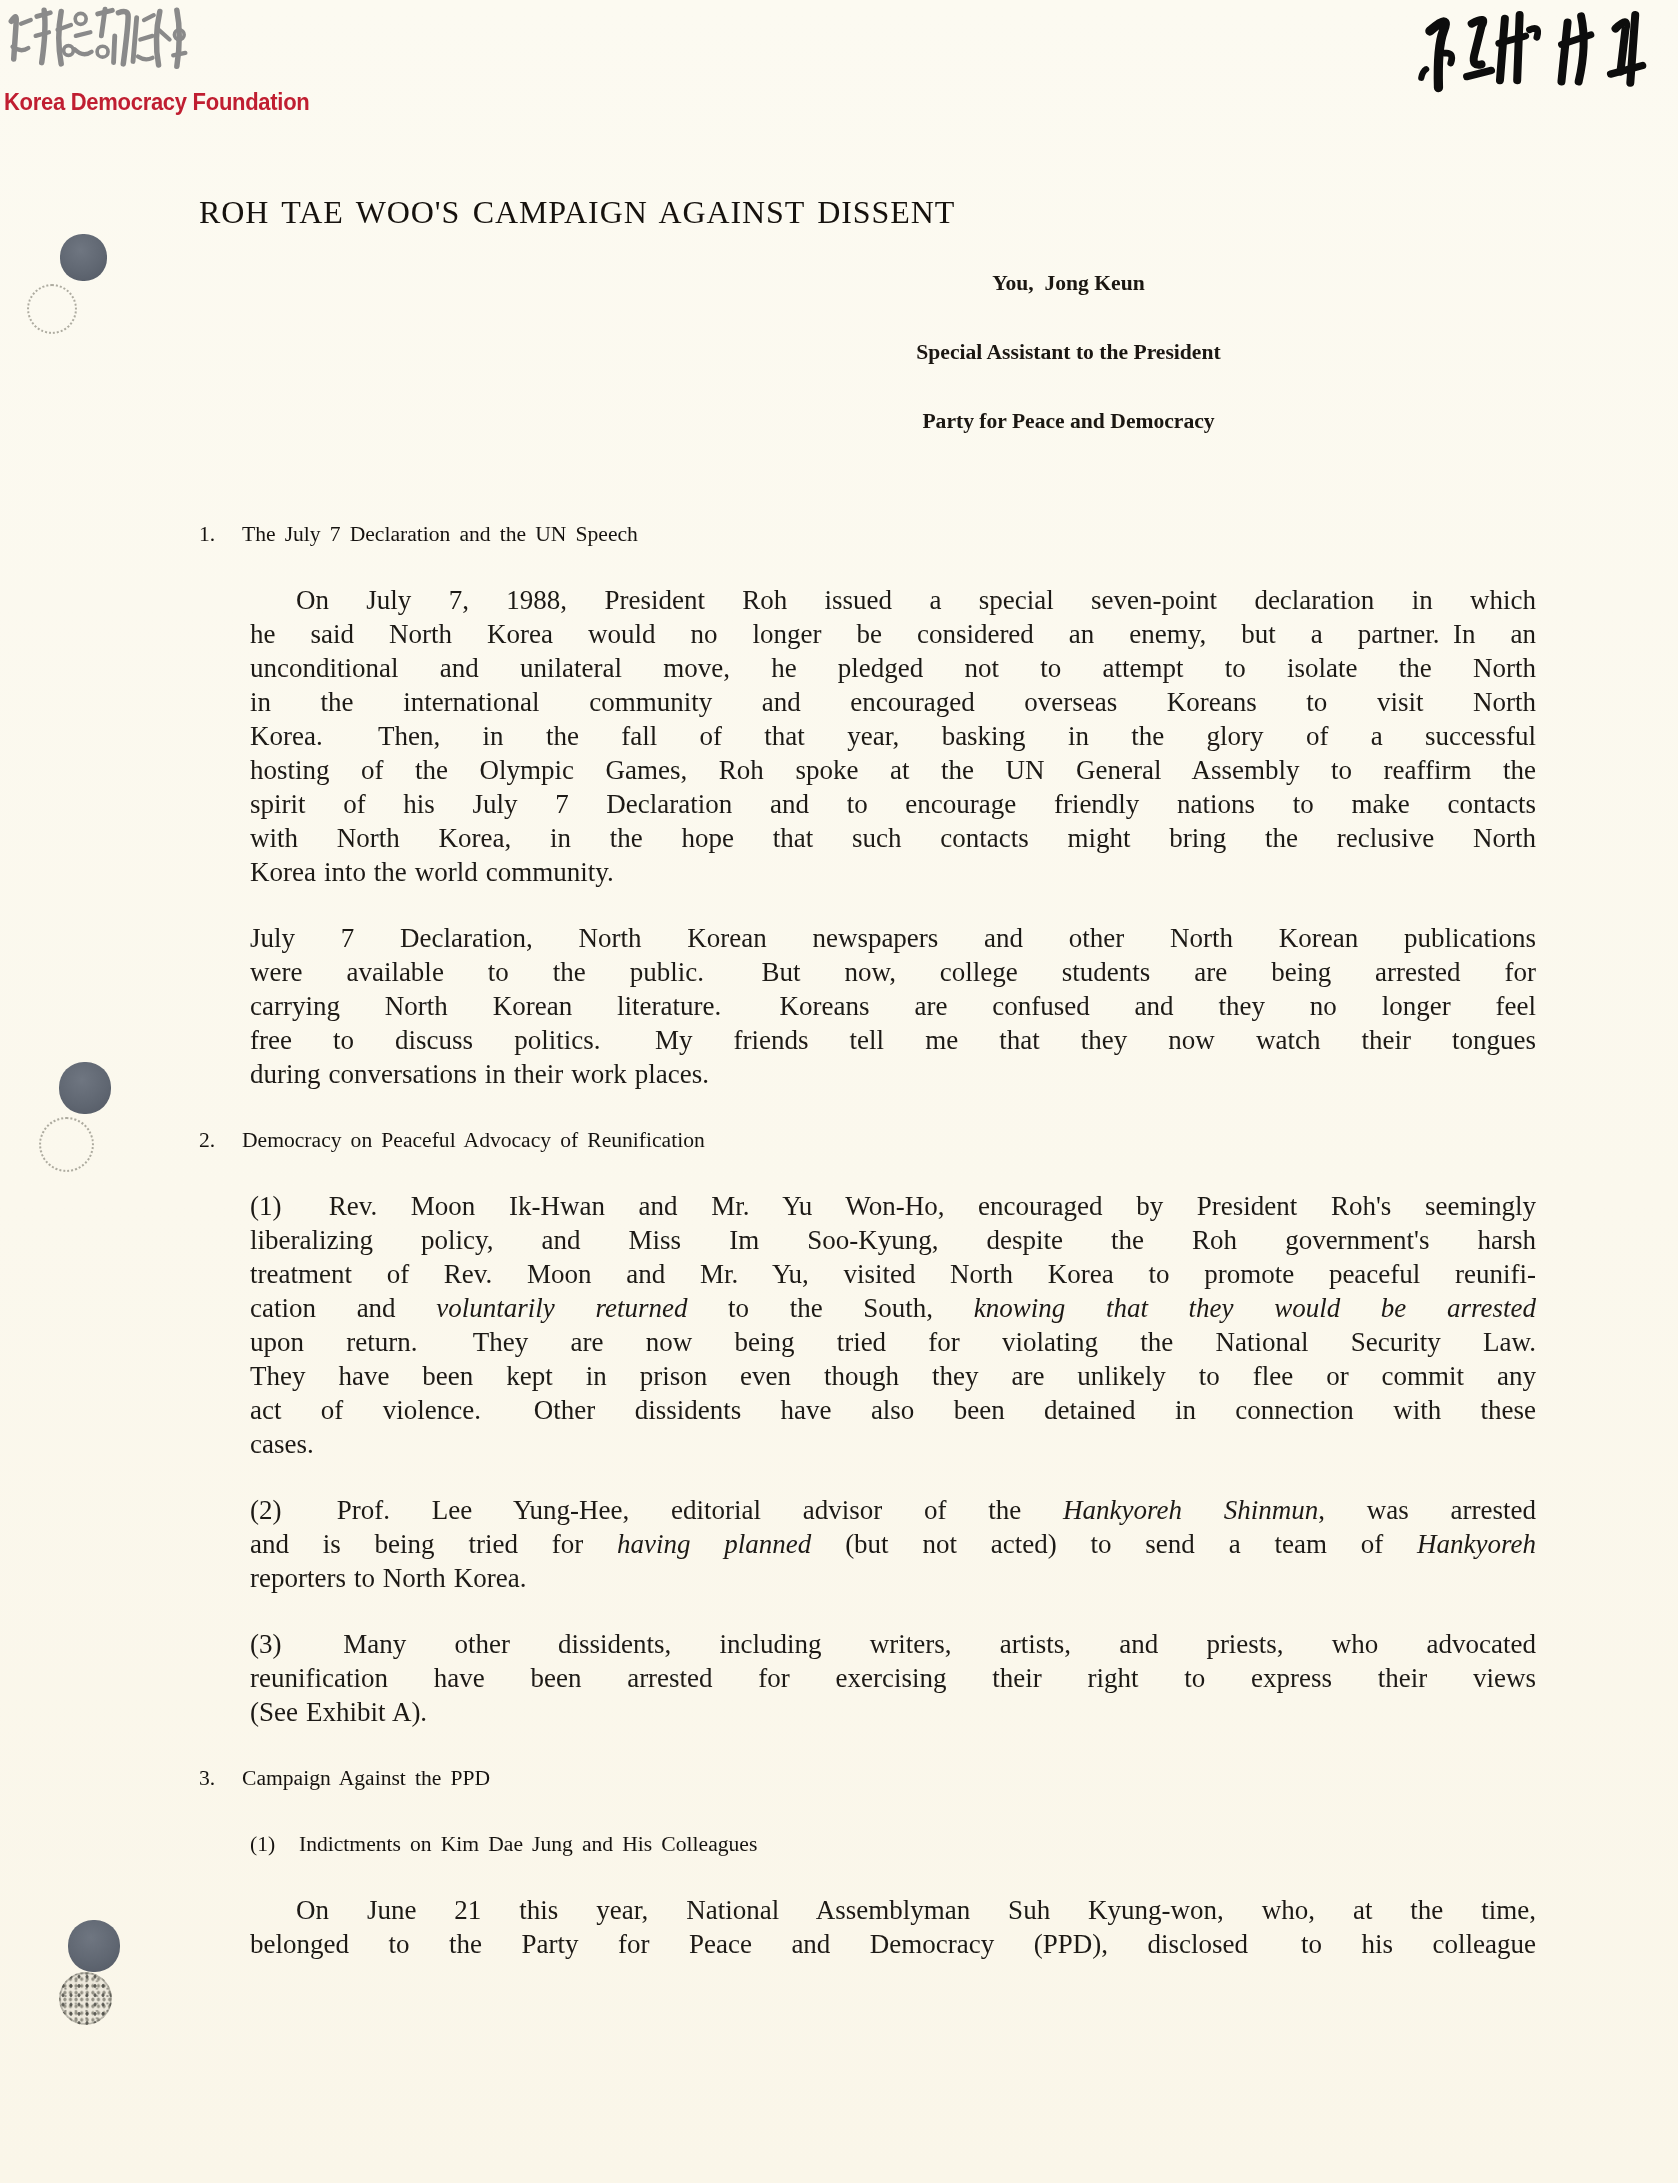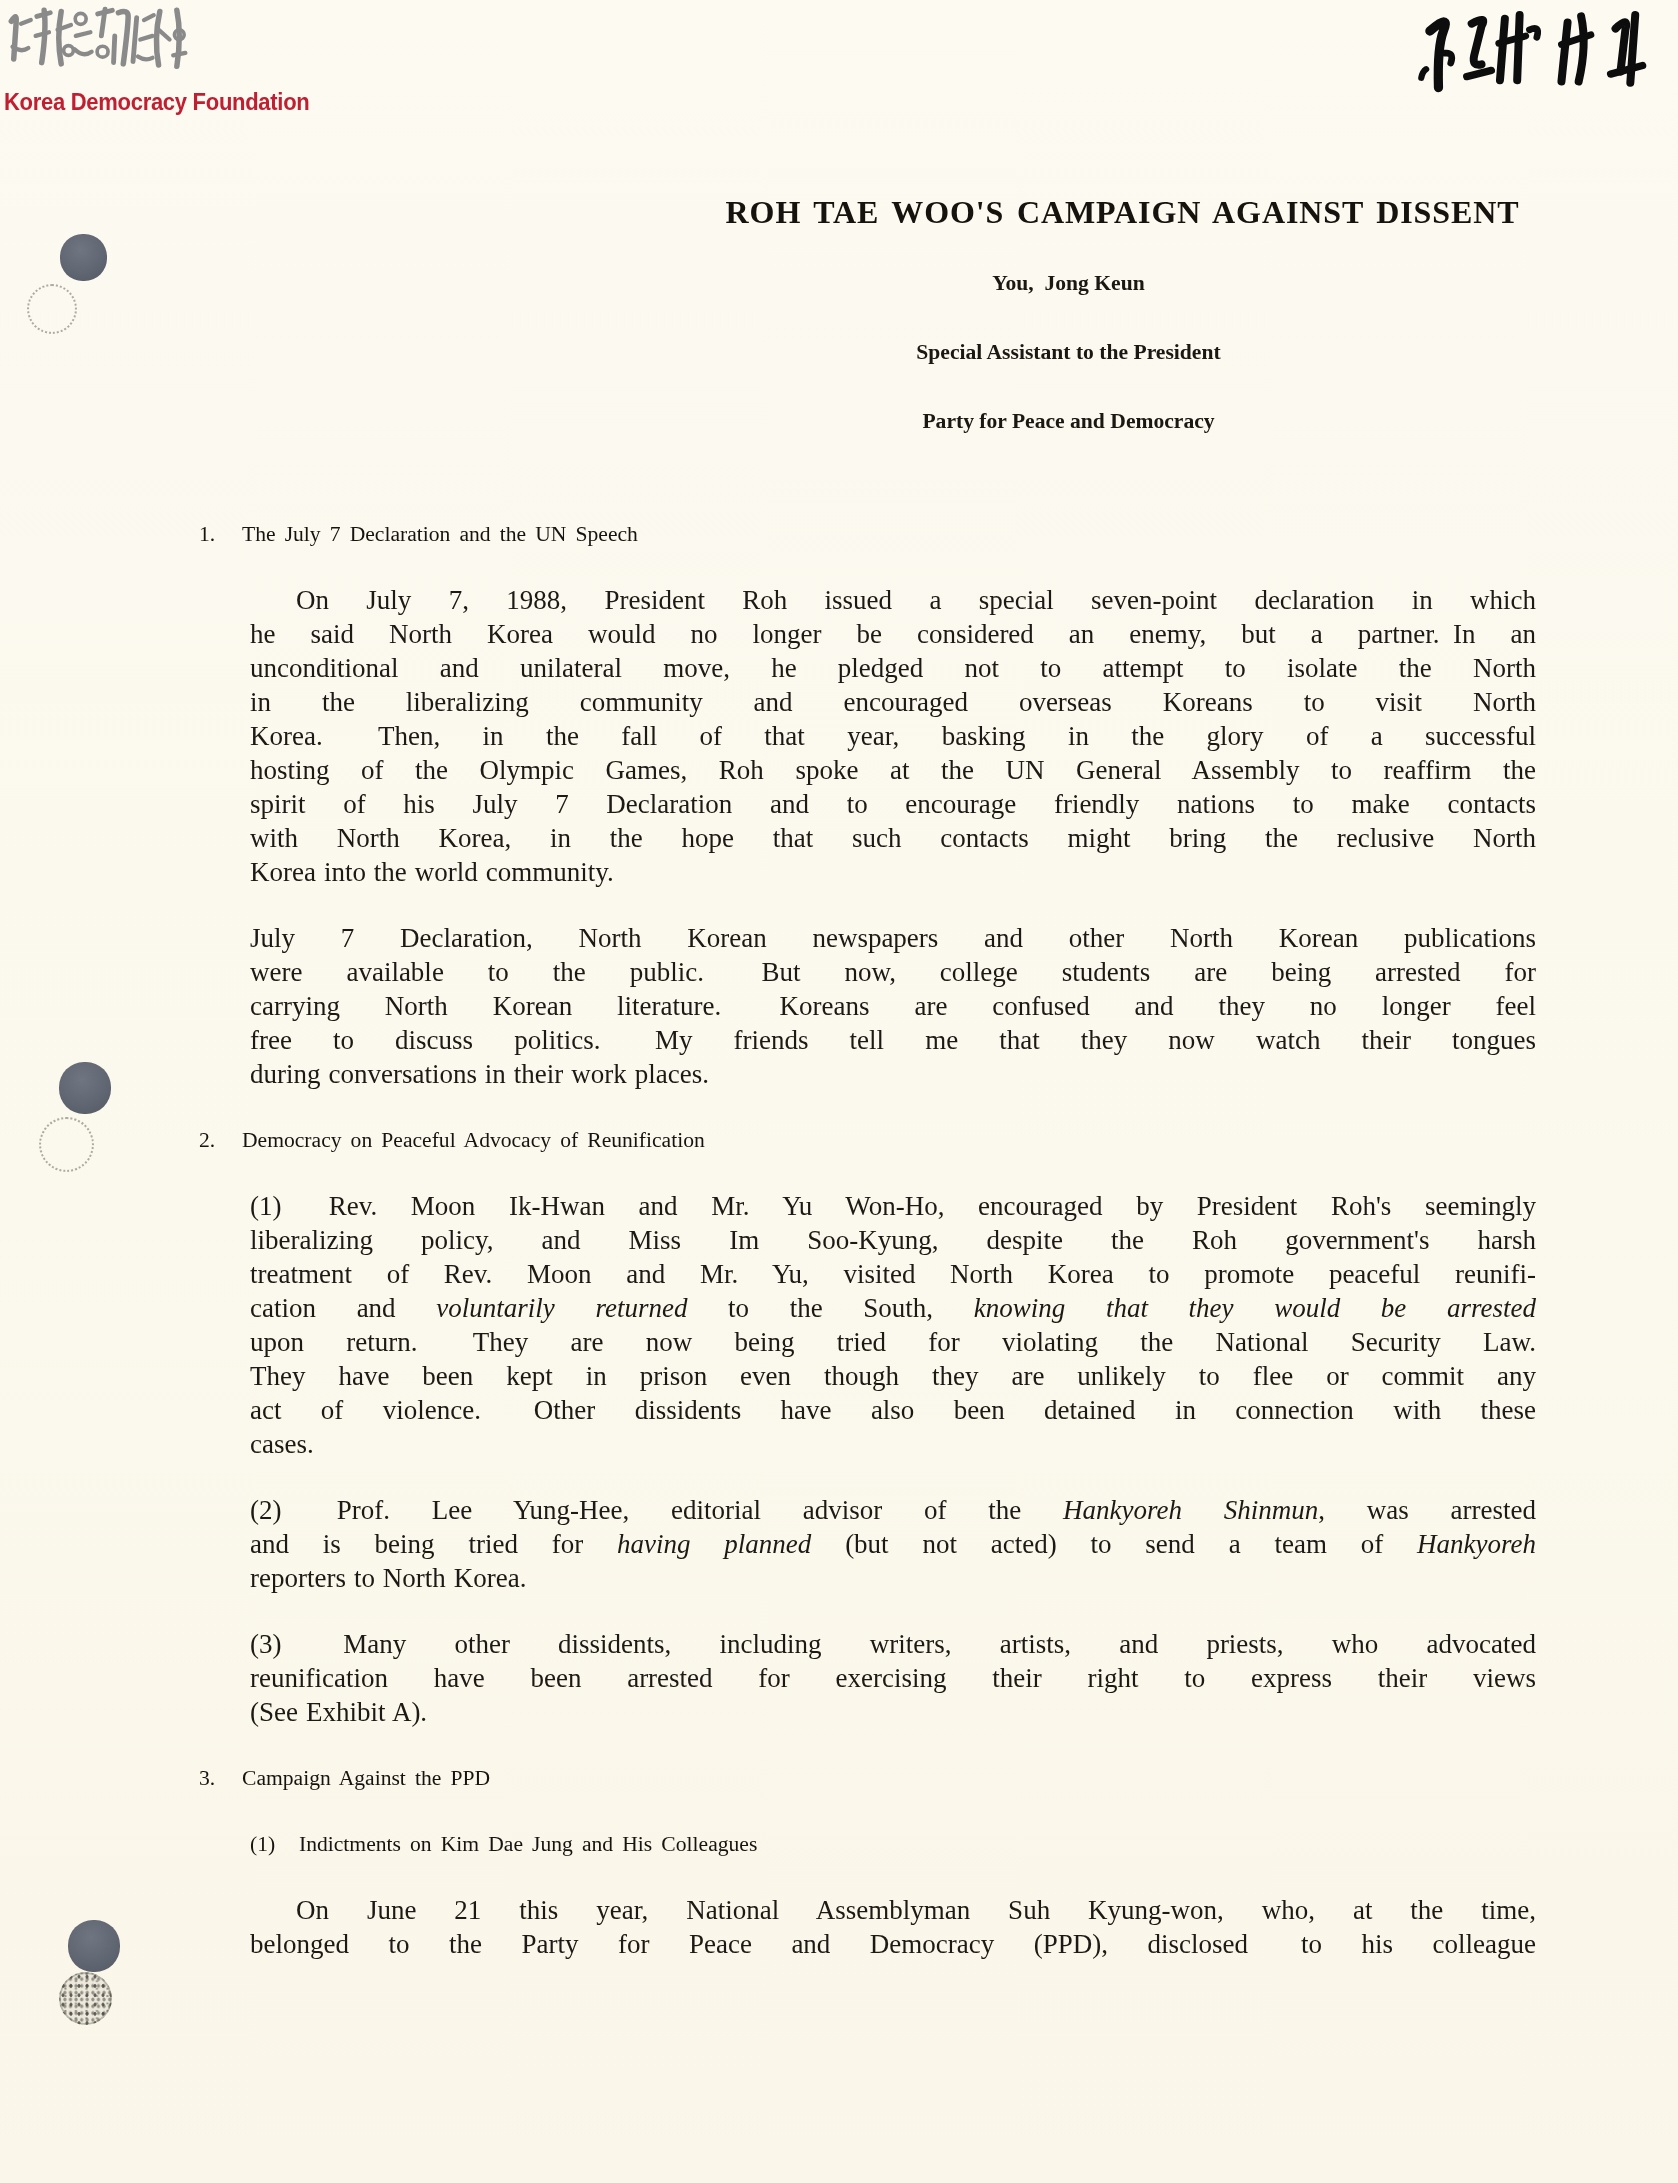--- a/index.html
+++ b/index.html
@@ -42,22 +42,22 @@
       radial-gradient(rgba(110,108,96,0.7) 1.2px, transparent 1.9px),
       radial-gradient(rgba(90,88,80,0.6) 0.9px, transparent 1.5px);
     background-size:8px 9.3px, 5.6px 6.8px, 10.5px 7.4px;
     background-position:0 0, 3.1px 3.7px, 1.2px 5.6px;
     box-shadow:inset 0 0 0 1.9px rgba(90,88,80,0.35);
   }
 
   
   .doc { position:absolute; left:199px; top:195px; width:1339px; color:#1d1a16; }
   .title {
-    text-align:right; padding-right:18.5px;
-    font-weight:700; font-size:32px; line-height:35px;
+    text-align:left; padding-right:18.5px;
+    font-weight:400; font-size:32px; line-height:35px;
     letter-spacing:0.9px; word-spacing:3.7px; color:#16120e;
     white-space:nowrap;
   }
   .byline { margin-top:36px; margin-left:672px; width:395px; text-align:center; }
   .byline .b-line {
     font-weight:700; font-size:21.6px; line-height:34px; color:#1b1712;
     white-space:nowrap;
     margin-top:35px;
   }
 
@@ -151,21 +151,21 @@
       <div class="b-line">Special Assistant to the President</div>
       <div class="b-line">Party for Peace and Democracy</div>
     </div>
 
     <div id="doc-sections">
         <div class="sec-heading"><span class="sec-num">1.</span><span>The July 7 Declaration and the UN Speech</span></div>
         <div class="para">
           <div class="line first">On July 7, 1988, President Roh issued a special seven-point declaration in which</div>
           <div class="line">he said North Korea would no longer be considered an enemy, but a partner. In an</div>
           <div class="line">unconditional and unilateral move, he pledged not to attempt to isolate the North</div>
-          <div class="line">in the liberalizing community and encouraged overseas Koreans to visit North</div>
+          <div class="line">in the international community and encouraged overseas Koreans to visit North</div>
           <div class="line">Korea.  Then, in the fall of that year, basking in the glory of a successful</div>
           <div class="line">hosting of the Olympic Games, Roh spoke at the UN General Assembly to reaffirm the</div>
           <div class="line">spirit of his July 7 Declaration and to encourage friendly nations to make contacts</div>
           <div class="line">with North Korea, in the hope that such contacts might bring the reclusive North</div>
           <div class="line last">Korea into the world community.</div>
         </div>
         <div class="para">
           <div class="line">July 7 Declaration, North Korean newspapers and other North Korean publications</div>
           <div class="line">were available to the public.  But now, college students are being arrested for</div>
           <div class="line">carrying North Korean literature.  Koreans are confused and they no longer feel</div>

